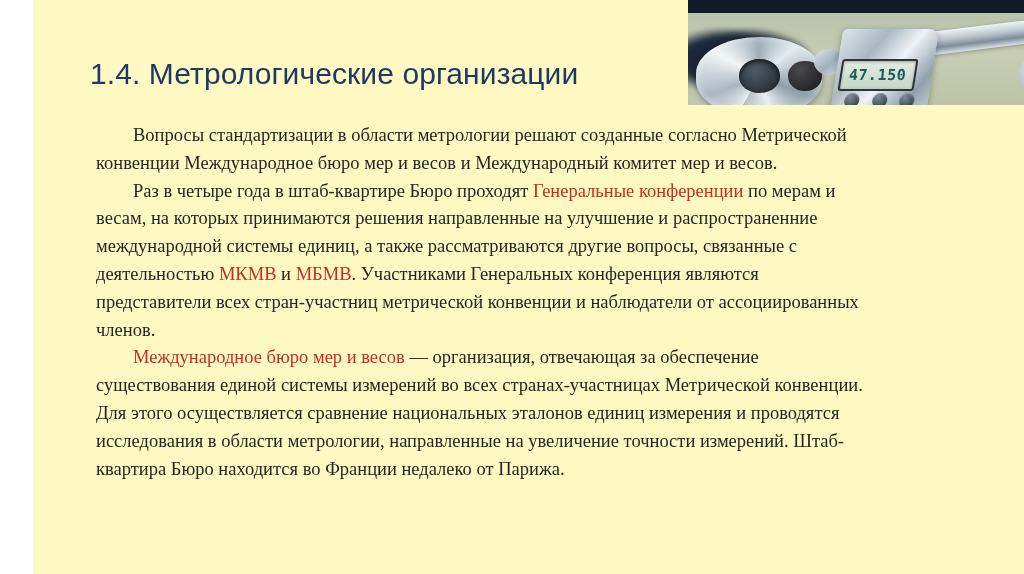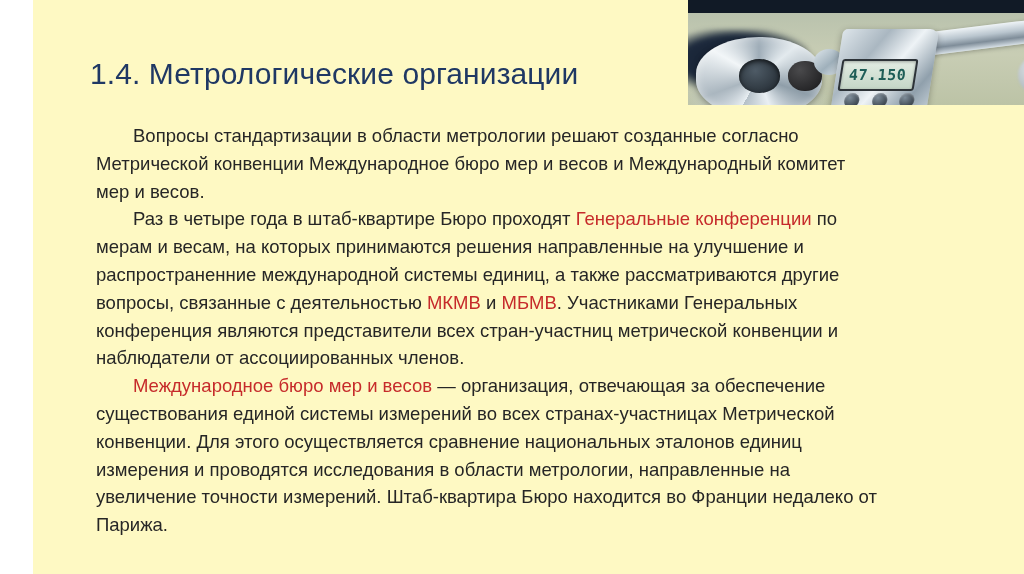--- a/index.html
+++ b/index.html
@@ -167,20 +167,21 @@
   
   #body-text {
     position: absolute;
     left: 63px;
     top: 122px;
     width: 782px;
     font-size: 18.5px;
     line-height: 27.8px;
     color: #262626;
     text-align: left;
+    font-family: Liberation Serif, serif;
   }
   #body-text p {
     margin: 0;
     text-indent: 37px;
   }
   .hl {
     color: #C62B2B;
   }
 </style>
 </head>

